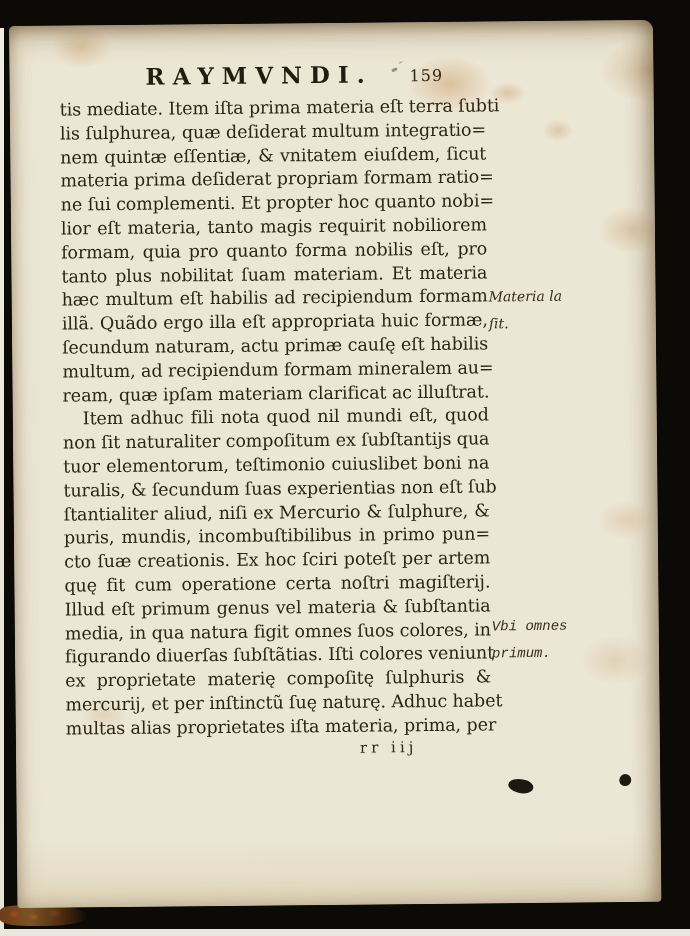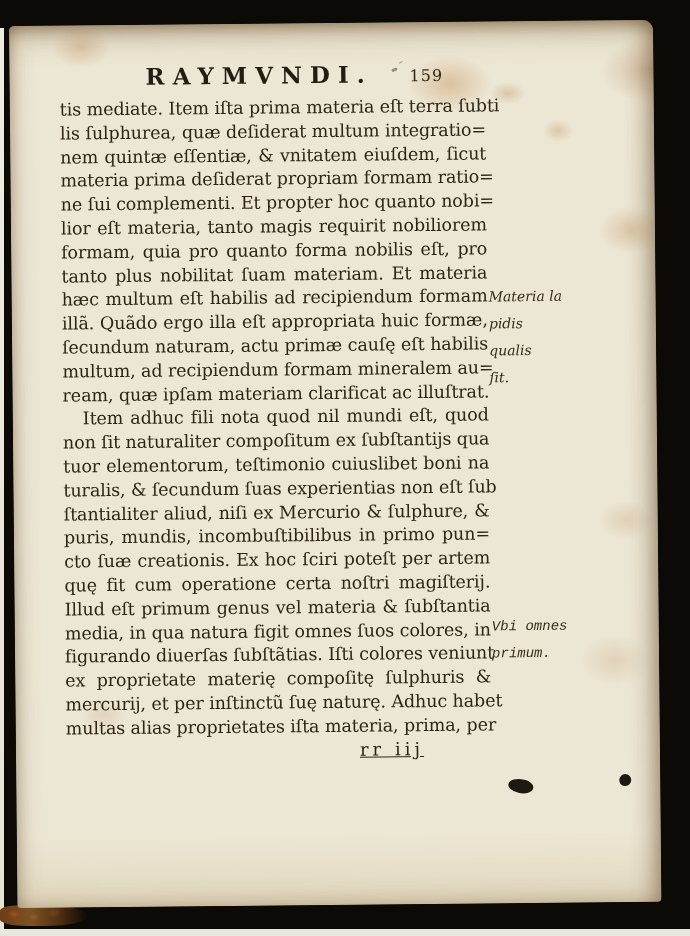--- a/index.html
+++ b/index.html
@@ -66,21 +66,21 @@
   }
   .body-lines .line:nth-child(14){text-indent:20px;}
   .margin-note{
     position:absolute;width:80px;
     font-style:italic;font-size:14px;line-height:27px;color:#382c18;
   }
   .margin-note-1{left:477px;top:262px;}
   .margin-note-2{left:477px;top:592px;font-family:Liberation Mono, monospace;}
   .signature-mark{
     position:absolute;left:344px;top:716px;
-    font-size:18px;letter-spacing:4px;color:#2d2414;text-decoration:underline;
+    font-size:15px;letter-spacing:4px;color:#2d2414;
   }
   .ink-spot-1{
     position:absolute;left:492px;top:758px;width:25px;height:14px;
     background:#1d1910;border-radius:58% 42% 55% 45%;
     transform:rotate(14deg);
   }
   .ink-spot-2{
     position:absolute;left:603px;top:754px;width:12px;height:12px;
     background:#1d1910;border-radius:50%;
   }
@@ -132,21 +132,20 @@
       <div class="line">Illud eſt primum genus vel materia &amp; ſubſtantia</div>
       <div class="line">media, in qua natura figit omnes ſuos colores, in</div>
       <div class="line">figurando diuerſas ſubſtãtias. Iſti colores veniunt</div>
       <div class="line">ex proprietate materię compoſitę ſulphuris &amp;</div>
       <div class="line">mercurij, et per inſtinctũ ſuę naturę. Adhuc habet</div>
       <div class="line">multas alias proprietates iſta materia, prima, per</div>
     </div>
 
   <div class="margin-note margin-note-1">
       <div class="note-line">Materia la</div>
-      <div class="note-line">pidis qualis</div>
       <div class="note-line">ſit.</div>
     </div>
 
   <div class="margin-note margin-note-2">
       <div class="note-line">Vbi omnes</div>
       <div class="note-line">primum.</div>
     </div>
 
   <div class="signature-mark">rr iij</div>
 

